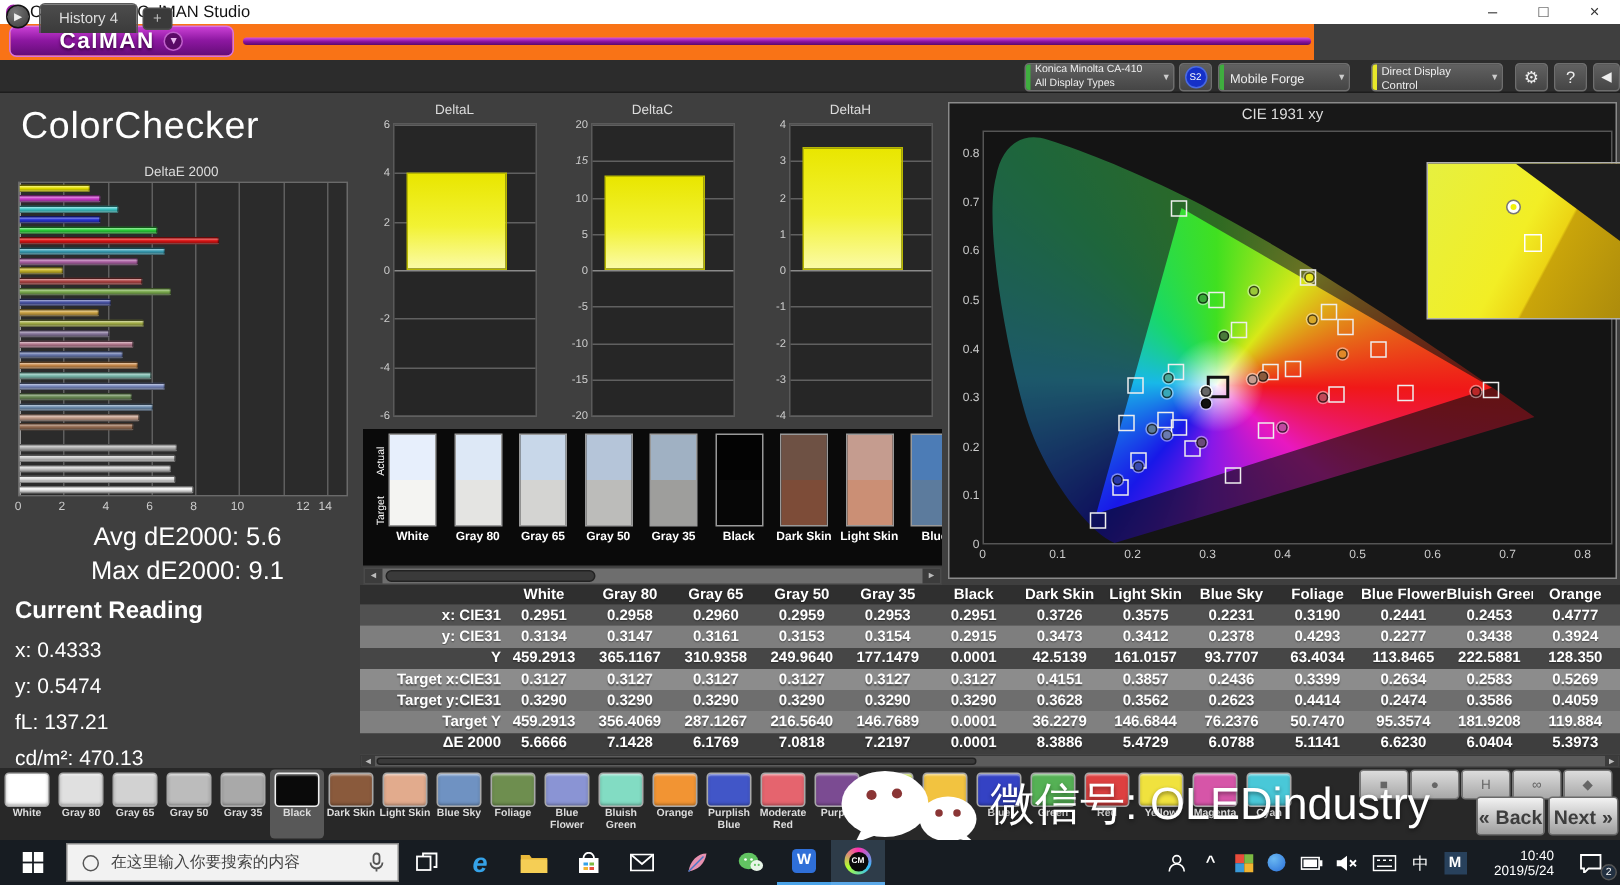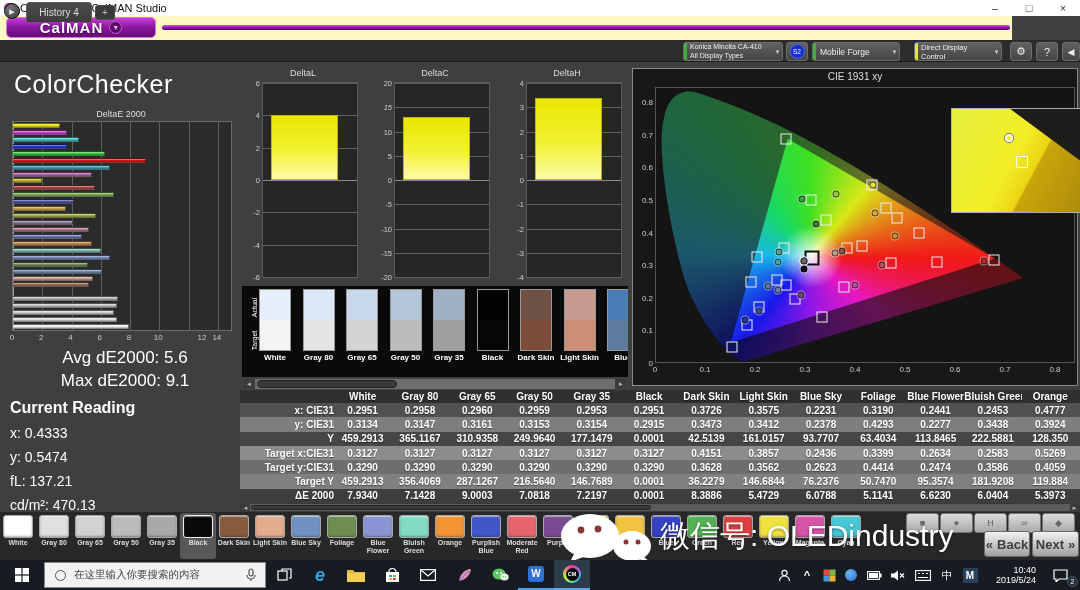--- a/index.html
+++ b/index.html
@@ -5,21 +5,21 @@
   html,body{margin:0;padding:0;width:1080px;height:590px;overflow:hidden;
     font-family:"Liberation Sans","DejaVu Sans",sans-serif;background:#3f3f3f;position:relative;}
   *{box-sizing:border-box;}
   
   #titlebar{position:absolute;left:0;top:0;width:1080px;height:16px;background:#fff;color:#111;
     display:flex;align-items:center;font-size:11px;}
   #app-icon{width:10px;height:10px;border-radius:50%;background:#1a1a1a;border:2px solid #a01fa8;margin:0 6px 0 4px;}
   #win-controls{margin-left:auto;display:flex;}
   #win-controls span{width:34px;text-align:center;font-size:11px;color:#333;cursor:default;}
   
-  #logobar{position:absolute;left:0;top:16px;width:1012px;height:24px;background:#fef9c3;}
+  #logobar{position:absolute;left:0;top:16px;width:876px;height:24px;background:#f97316;}
   #logo{position:absolute;left:6px;top:1px;width:150px;height:21px;border-radius:5px;
     background:linear-gradient(180deg,#c93fd4 0%,#8c17a0 48%,#650c78 100%);border:1px solid #d975e0;
     display:flex;align-items:center;justify-content:center;gap:6px;}
   #logo .word{color:#fff;font-weight:bold;font-size:15px;letter-spacing:1px;text-shadow:0 1px 2px #3a0440;}
   #logo .dd{width:13px;height:13px;border-radius:50%;background:#5a0a66;border:1px solid #c060cc;
     color:#e8b6ee;font-size:7px;line-height:12px;text-align:center;}
   #purple-line{position:absolute;left:162px;top:9px;right:2px;height:5px;border-radius:3px;
     background:linear-gradient(180deg,#d54fe0 0%,#8a12a0 55%,#5c0a68 100%);}
   
   #tabbar{position:absolute;left:0;top:40px;width:1080px;height:22px;background:#2c2c2c;border-bottom:1px solid #1d1d1d;}
@@ -566,23 +566,23 @@
       <div>36.2279</div>
       <div>146.6844</div>
       <div>76.2376</div>
       <div>50.7470</div>
       <div>95.3574</div>
       <div>181.9208</div>
       <div>119.884</div>
     </div>
     <div class="trow" style="background: rgb(62, 62, 62); height: 14.3px;">
       <div>ΔE 2000</div>
-      <div>7.9340</div>
+      <div>5.6666</div>
       <div>7.1428</div>
-      <div>9.0003</div>
+      <div>6.1769</div>
       <div>7.0818</div>
       <div>7.2197</div>
       <div>0.0001</div>
       <div>8.3886</div>
       <div>5.4729</div>
       <div>6.0788</div>
       <div>5.1141</div>
       <div>6.6230</div>
       <div>6.0404</div>
       <div>5.3973</div>

